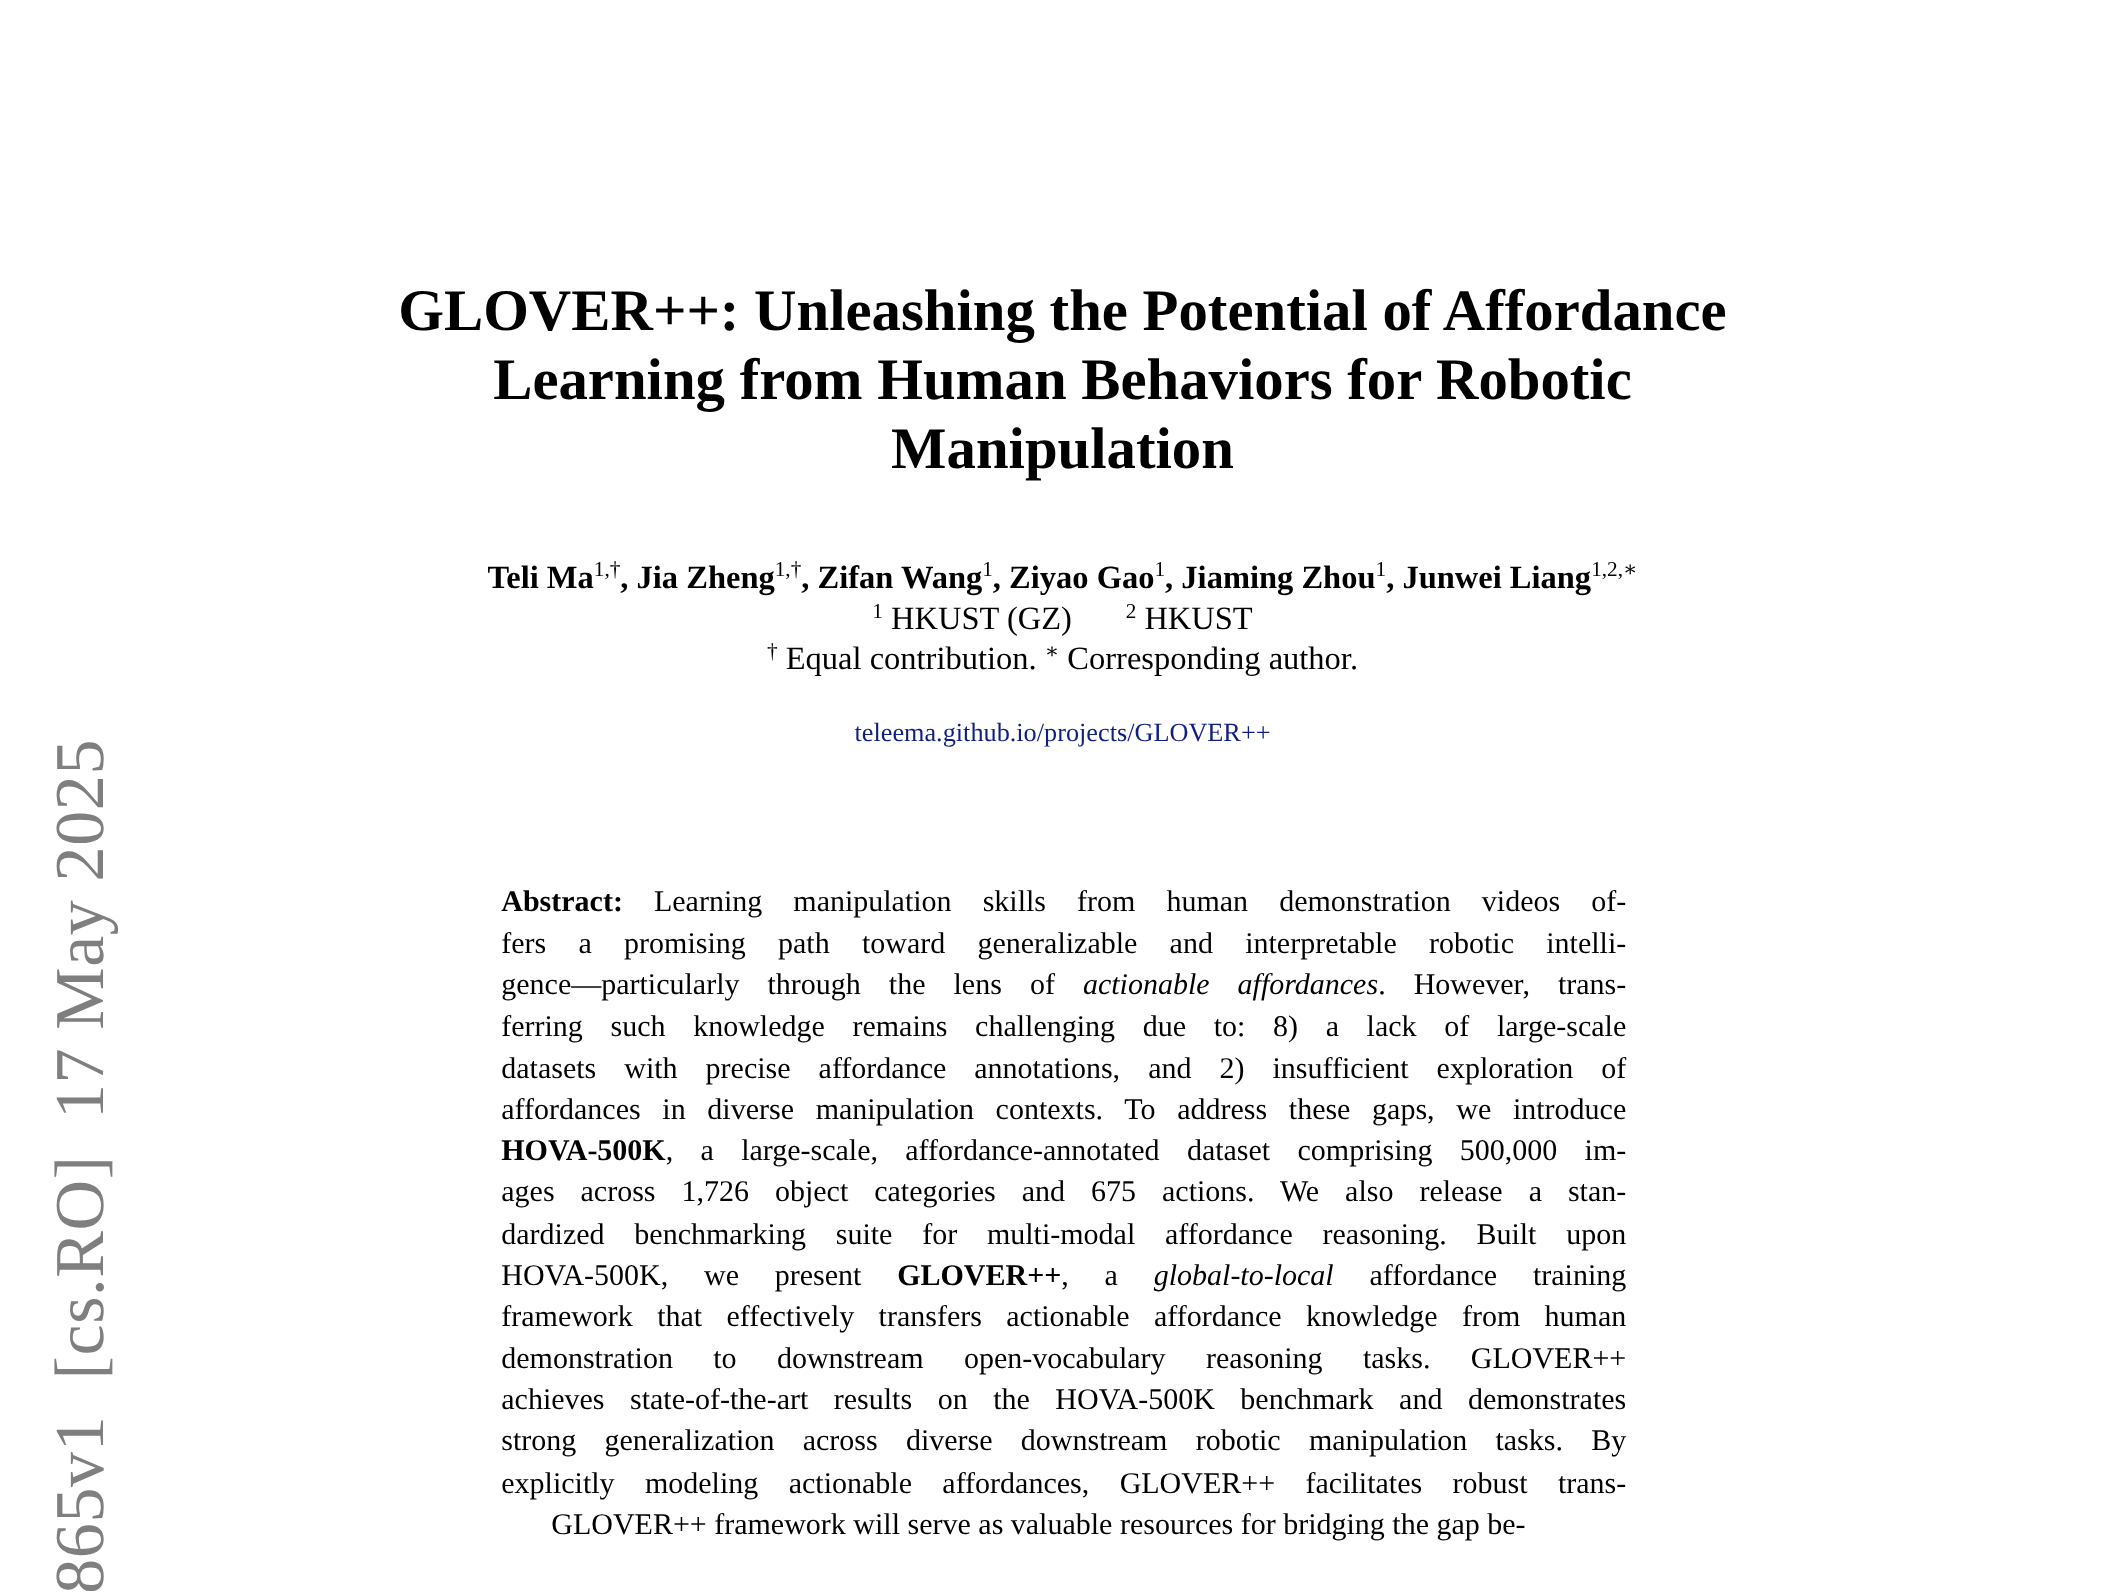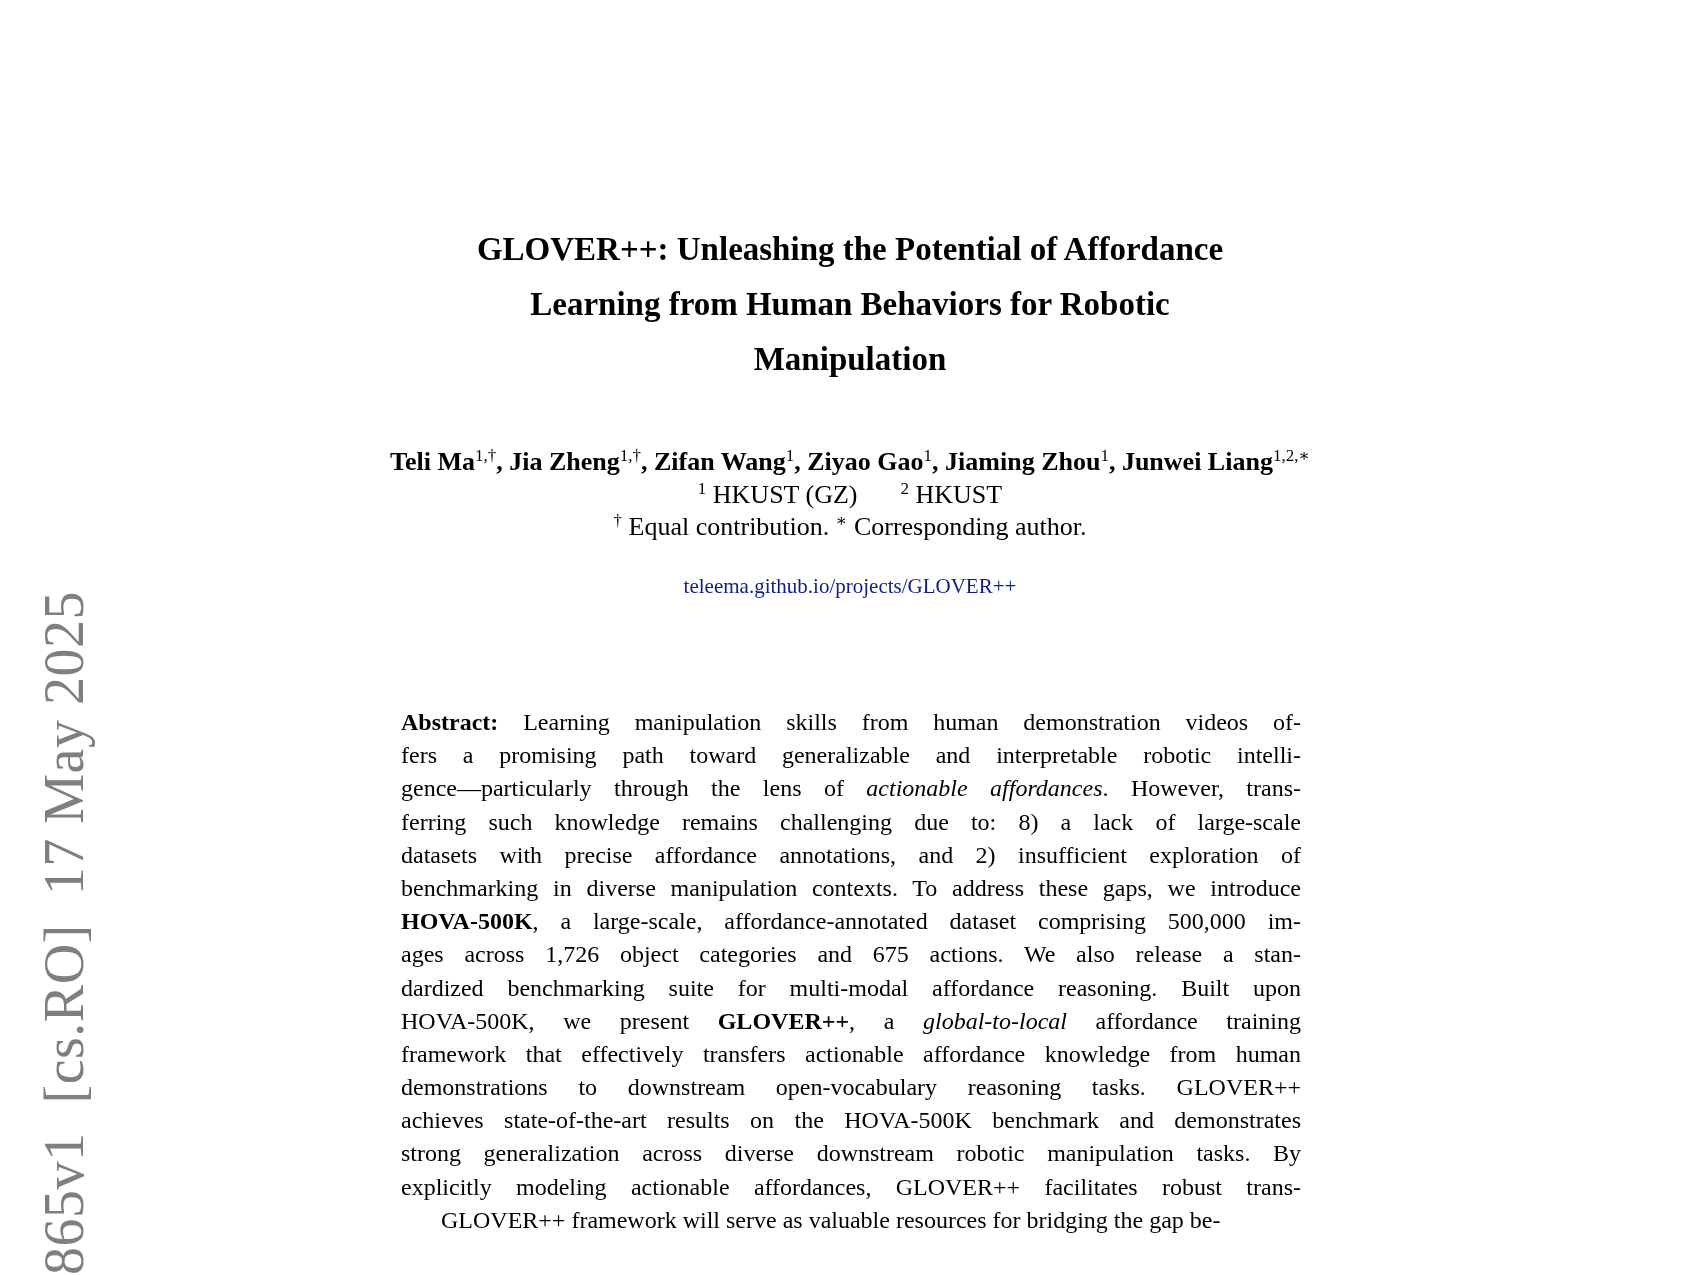--- a/index.html
+++ b/index.html
@@ -6,21 +6,21 @@
   body { width: 1700px; height: 1275px; position: relative; overflow: hidden;
          font-family: "Liberation Serif", "DejaVu Serif", serif; color: #000; }
   .arxiv-stamp {
     position: absolute; left: 36px; top: 1275px;
     transform-origin: 0 0; transform: rotate(-90deg);
     font-size: 56px; color: #7f7f7f; white-space: pre; line-height: 1;
     letter-spacing: 0.5px;
   }
   .title {
     position: absolute; left: 0; width: 1700px; top: 222px;
-    text-align: center; font-weight: bold; font-size: 33px; line-height: 55px;
+    text-align: center; font-weight: bold; font-size: 47px; line-height: 55px;
   }
   .title div { white-space: nowrap; }
   .authors {
     position: absolute; left: 0; width: 1700px; top: 447px; text-align: center;
     font-size: 26px; font-weight: bold; white-space: nowrap;
   }
   .authors sup { font-weight: normal; font-size: 17px; vertical-align: 9px; line-height: 0; }
   .affil {
     position: absolute; left: 0; width: 1700px; top: 480px; text-align: center;
     font-size: 26px; white-space: nowrap;
@@ -86,24 +86,24 @@
 <div class="link">
   <a>teleema.github.io/projects/GLOVER++</a>
 </div>
 
 <div class="abstract" id="abstract">
     <span class="line"><span class="b">Abstract:</span><span> Learning manipulation skills from human demonstration videos of-</span></span>
     <span class="line"><span>fers a promising path toward generalizable and interpretable robotic intelli-</span></span>
     <span class="line"><span>gence—particularly through the lens of </span><span class="i">actionable affordances</span><span>. However, trans-</span></span>
     <span class="line"><span>ferring such knowledge remains challenging due to: 8) a lack of large-scale</span></span>
     <span class="line"><span>datasets with precise affordance annotations, and 2) insufficient exploration of</span></span>
-    <span class="line"><span>benchmarking in diverse manipulation contexts. To address these gaps, we introduce</span></span>
+    <span class="line"><span>affordances in diverse manipulation contexts. To address these gaps, we introduce</span></span>
     <span class="line"><span class="b">HOVA-500K</span><span>, a large-scale, affordance-annotated dataset comprising 500,000 im-</span></span>
     <span class="line"><span>ages across 1,726 object categories and 675 actions. We also release a stan-</span></span>
     <span class="line"><span>dardized benchmarking suite for multi-modal affordance reasoning. Built upon</span></span>
     <span class="line"><span>HOVA-500K, we present </span><span class="b">GLOVER++</span><span>, a </span><span class="i">global-to-local</span><span> affordance training</span></span>
     <span class="line"><span>framework that effectively transfers actionable affordance knowledge from human</span></span>
-    <span class="line"><span>demonstrations to downstream open-vocabulary reasoning tasks. GLOVER++</span></span>
+    <span class="line"><span>demonstration to downstream open-vocabulary reasoning tasks. GLOVER++</span></span>
     <span class="line"><span>achieves state-of-the-art results on the HOVA-500K benchmark and demonstrates</span></span>
     <span class="line"><span>strong generalization across diverse downstream robotic manipulation tasks. By</span></span>
     <span class="line"><span>explicitly modeling actionable affordances, GLOVER++ facilitates robust trans-</span></span>
     <span class="line last"><span>GLOVER++ framework will serve as valuable resources for bridging the gap be-</span></span>
   </div>
 
 </body></html>

